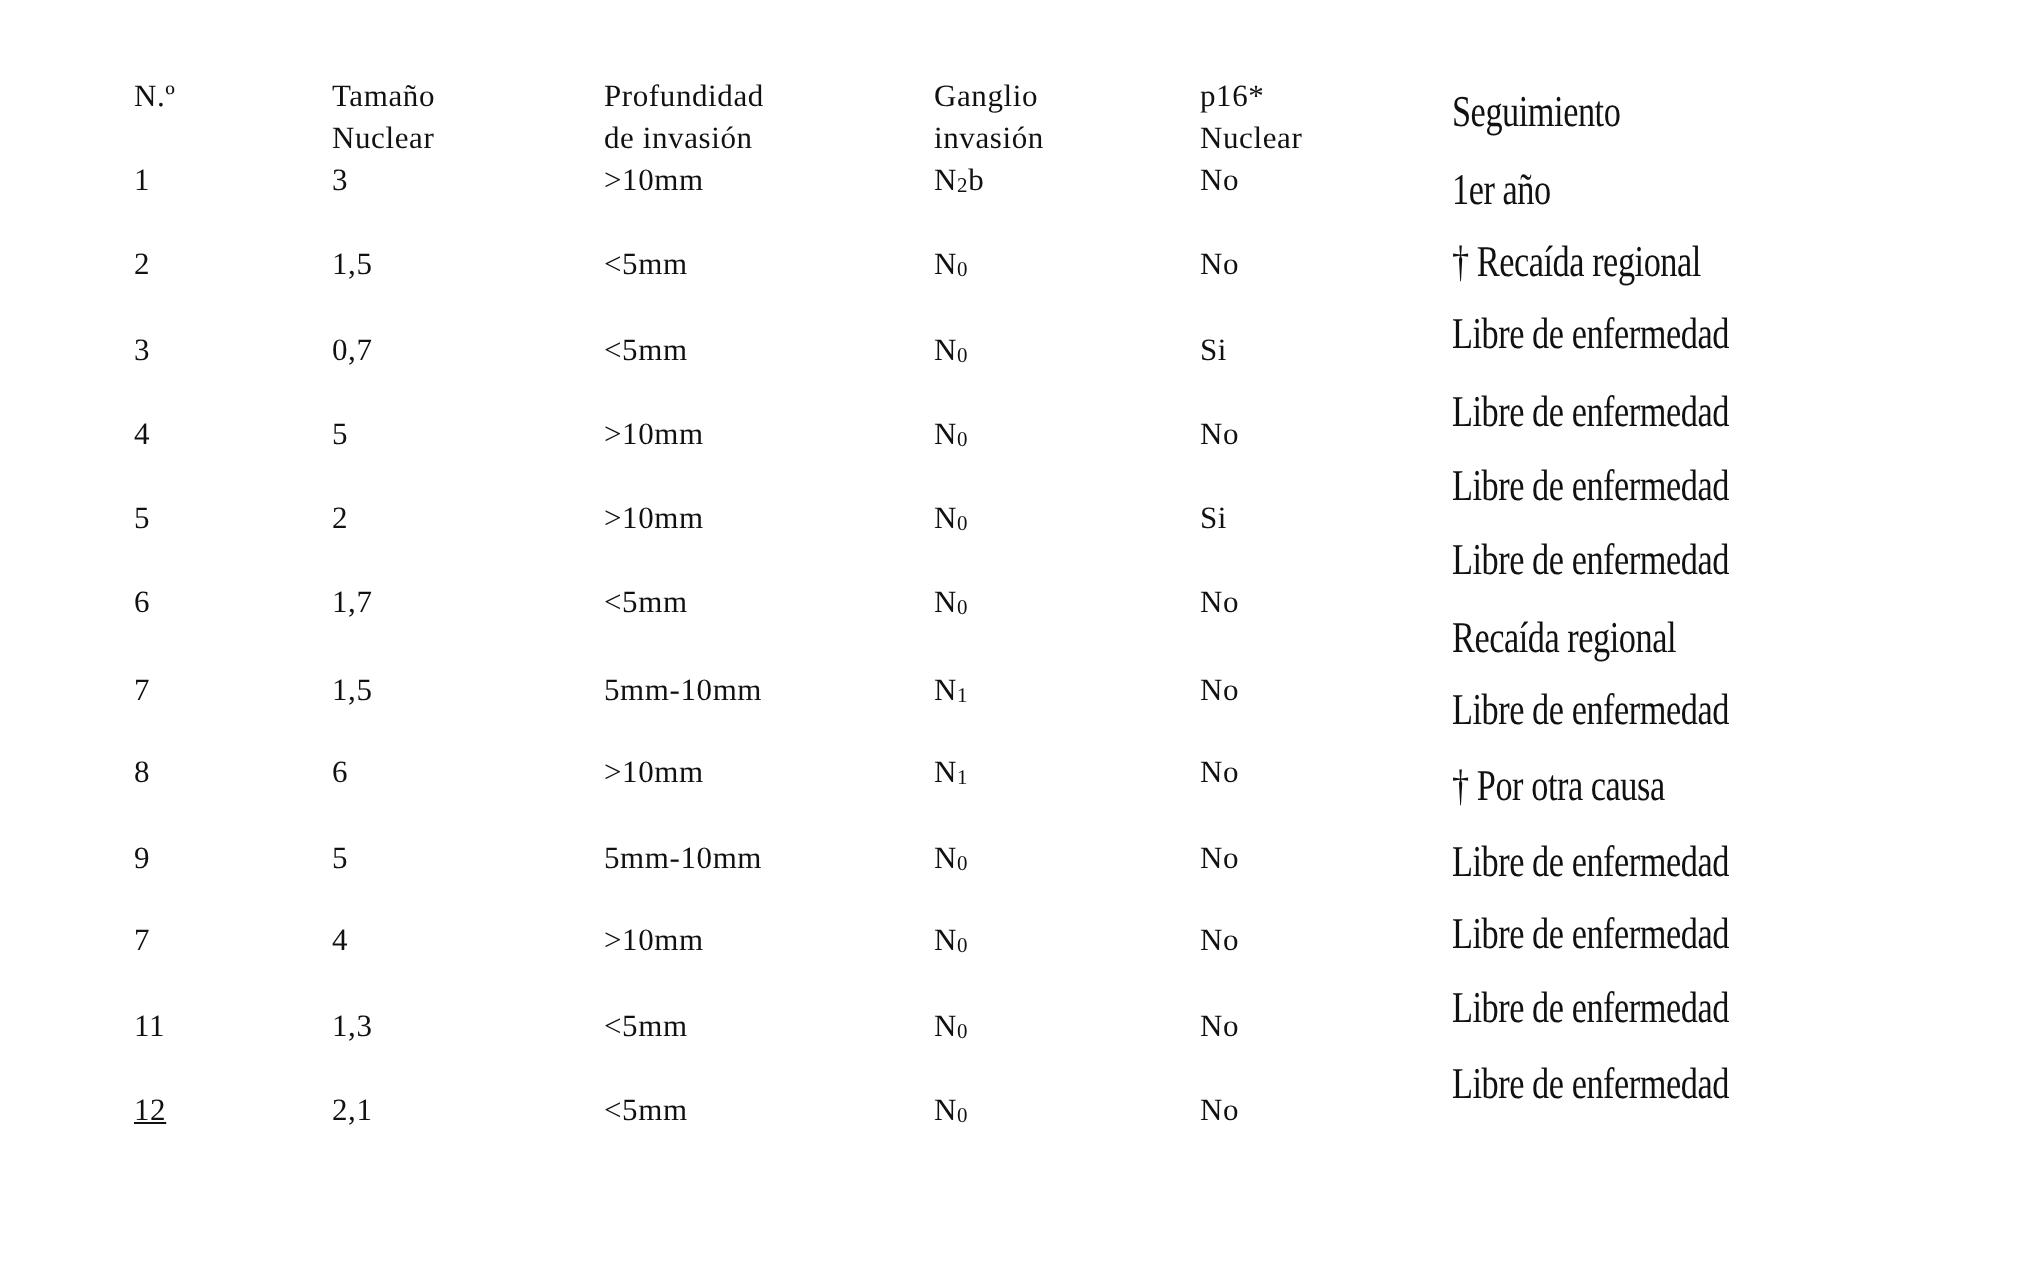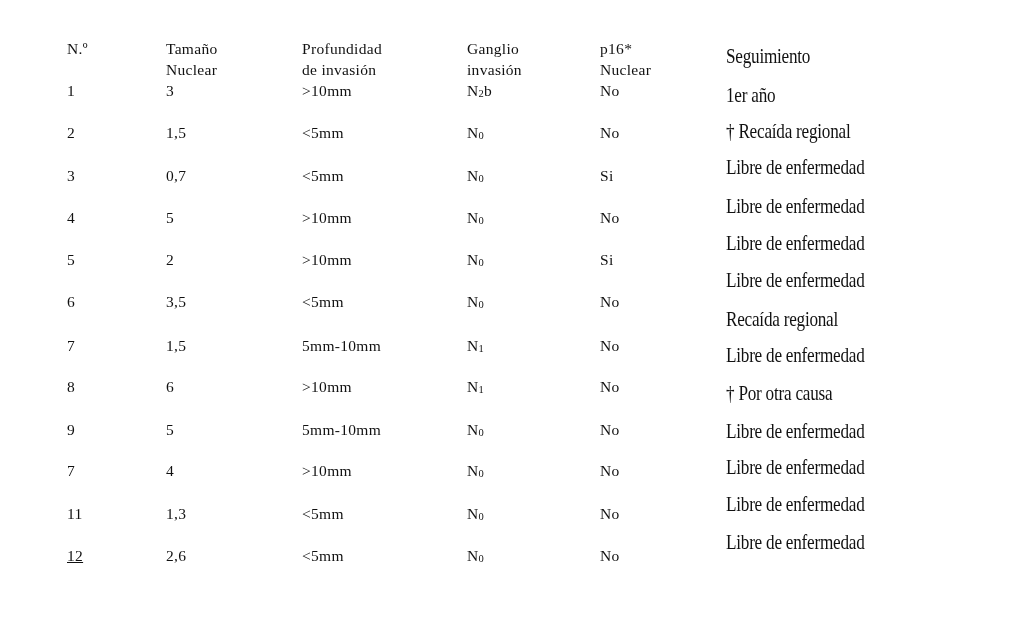--- a/index.html
+++ b/index.html
@@ -65,21 +65,21 @@
     </div>
     <div>
       <div class="cell" style="left: 67px; top: 249px;">5</div>
       <div class="cell" style="left: 166px; top: 249px;">2</div>
       <div class="cell" style="left: 302px; top: 249px;">&gt;10mm</div>
       <div class="cell" style="left: 467px; top: 249px;"><span>N</span><sub class="s">0</sub><span></span></div>
       <div class="cell" style="left: 600px; top: 249px;">Si</div>
     </div>
     <div>
       <div class="cell" style="left: 67px; top: 291px;">6</div>
-      <div class="cell" style="left: 166px; top: 291px;">3,5</div>
+      <div class="cell" style="left: 166px; top: 291px;">1,7</div>
       <div class="cell" style="left: 302px; top: 291px;">&lt;5mm</div>
       <div class="cell" style="left: 467px; top: 291px;"><span>N</span><sub class="s">0</sub><span></span></div>
       <div class="cell" style="left: 600px; top: 291px;">No</div>
     </div>
     <div>
       <div class="cell" style="left: 67px; top: 335px;">7</div>
       <div class="cell" style="left: 166px; top: 335px;">1,5</div>
       <div class="cell" style="left: 302px; top: 335px;">5mm-10mm</div>
       <div class="cell" style="left: 467px; top: 335px;"><span>N</span><sub class="s">1</sub><span></span></div>
       <div class="cell" style="left: 600px; top: 335px;">No</div>
@@ -107,21 +107,21 @@
     </div>
     <div>
       <div class="cell" style="left: 67px; top: 503px;">11</div>
       <div class="cell" style="left: 166px; top: 503px; text-align: right;">1,3</div>
       <div class="cell" style="left: 302px; top: 503px;">&lt;5mm</div>
       <div class="cell" style="left: 467px; top: 503px;"><span>N</span><sub class="s">0</sub><span></span></div>
       <div class="cell" style="left: 600px; top: 503px;">No</div>
     </div>
     <div>
       <div class="cell" style="left: 67px; top: 545px; text-decoration: underline;">12</div>
-      <div class="cell" style="left: 166px; top: 545px;">2,6</div>
+      <div class="cell" style="left: 166px; top: 545px;">2,1</div>
       <div class="cell" style="left: 302px; top: 545px;">&lt;5mm</div>
       <div class="cell" style="left: 467px; top: 545px;"><span>N</span><sub class="s">0</sub><span></span></div>
       <div class="cell" style="left: 600px; top: 545px;">No</div>
     </div>
   </div>
 
 <div id="followups">
     <div class="seg" style="left: 726px; top: 119px;">† Recaída regional</div>
     <div class="seg" style="left: 726px; top: 155px;">Libre de enfermedad</div>
     <div class="seg" style="left: 726px; top: 194px;">Libre de enfermedad</div>

